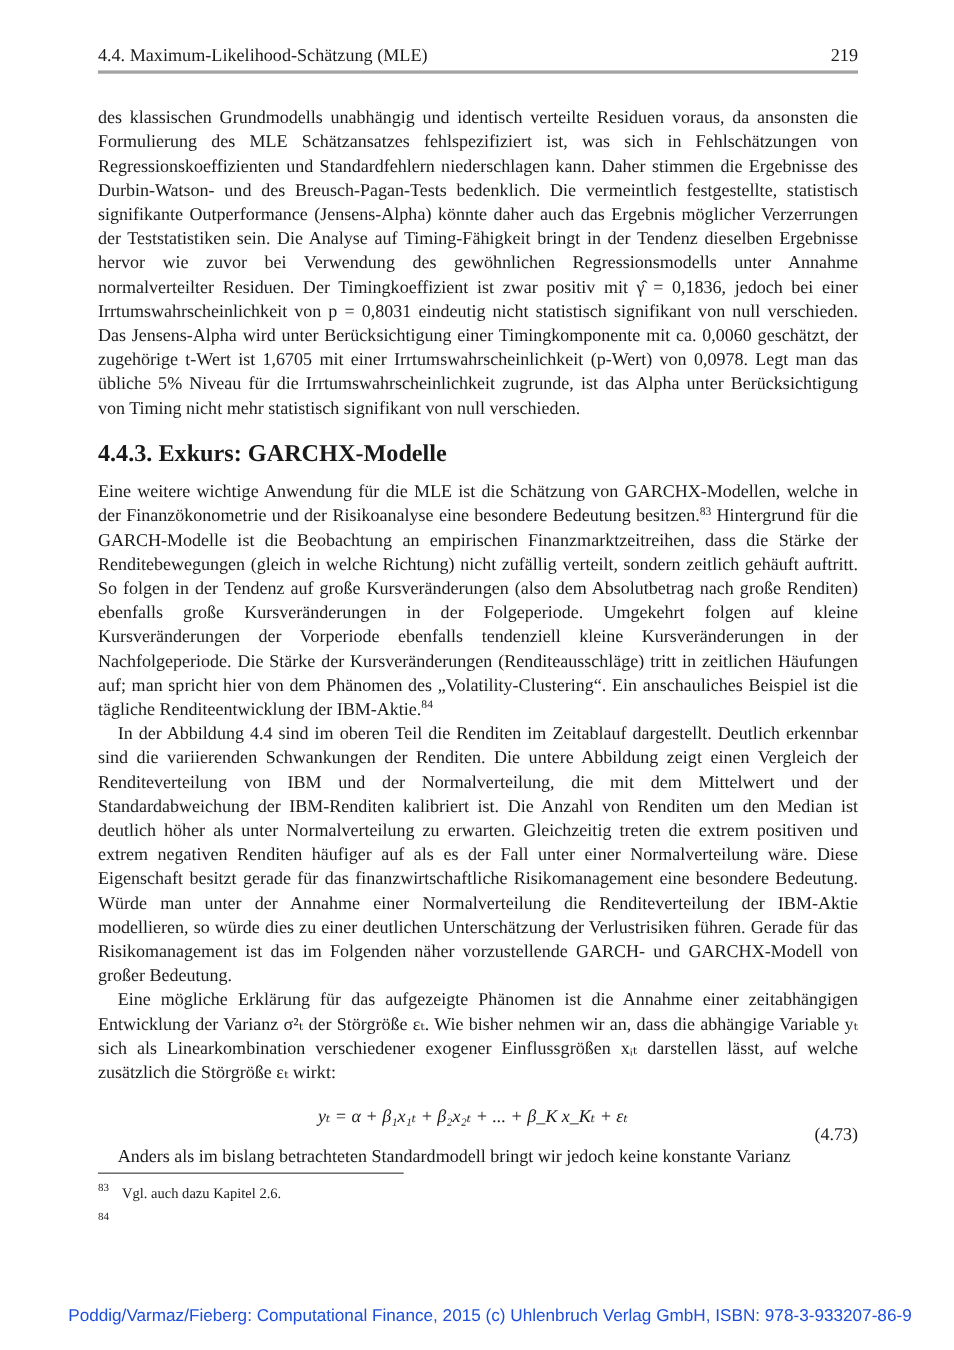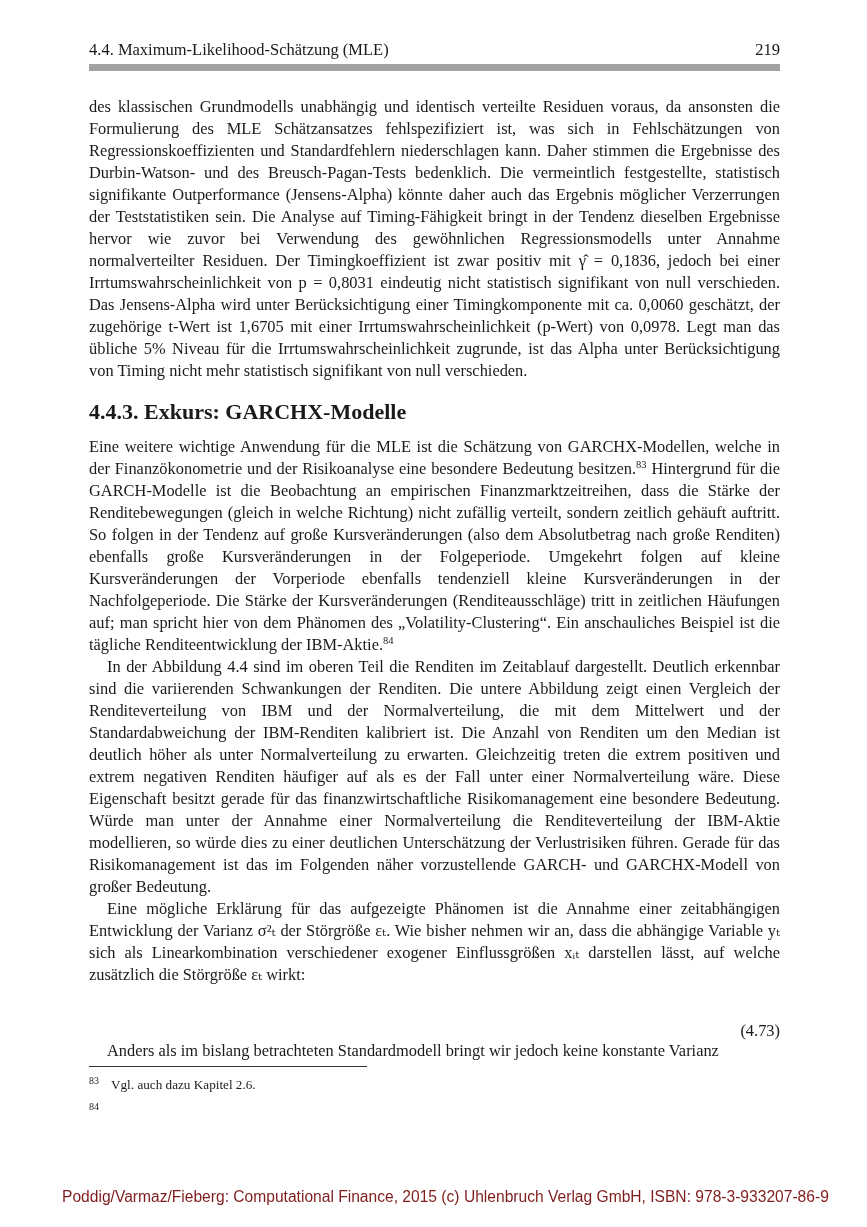--- a/index.html
+++ b/index.html
@@ -1,31 +1,31 @@
 <!DOCTYPE html>
 <html><head>
 <meta charset="utf-8">
 <style>
   html, body { margin: 0; padding: 0; background: #ffffff; }
   body { width: 867px; height: 1227px; position: relative; overflow: hidden; font-family: "Liberation Serif", "DejaVu Serif", serif; color: #1a1a1a; }
-  .header { position: absolute; left: 89px; top: 40px; width: 691px; height: 24px; border-bottom: 7px solid #a3a3a3; font-size: 16.5px; }
+  .header { position: absolute; left: 89px; top: 40px; width: 691px; height: 24px; border-bottom: 3px solid #a3a3a3; font-size: 16.5px; }
   .header .left { position: absolute; left: 0; top: 0; }
   .header .right { position: absolute; right: 0; top: 0; }
   .body { position: absolute; left: 89px; top: 72px; width: 691px; font-size: 16.4px; line-height: 22px; text-align: justify; margin-top: 24px; }
   .body p { margin: 0; }
   .indent { text-indent: 18px; }
   h2 { font-size: 22px; font-weight: bold; margin: 18px 0 12px 0; line-height: 24px; }
   .equation { position: relative; height: 22px; margin: 18px 0 14px 0; }
   .equation .formula { position: absolute; left: 200px; top: 0; font-style: italic; }
   .equation .num { position: absolute; right: 0; top: 16px; }
   .fnrule { position: absolute; left: 89px; top: 1066px; width: 278px; height: 1px; background: #333; }
   .footnotes { position: absolute; left: 89px; top: 1076px; width: 691px; font-size: 13.2px; line-height: 17px; }
   .fn { position: relative; padding-left: 22px; margin-bottom: 9px; }
   .fn .mark { position: absolute; left: 0; top: -4px; font-size: 10px; }
-  .watermark { position: absolute; left: 62px; top: 1188px; font-family: "Liberation Sans", "DejaVu Sans", sans-serif; font-size: 15.6px; color: #7f1d1d; white-space: nowrap; }
+  .watermark { position: absolute; left: 62px; top: 1188px; font-family: "Liberation Sans", "DejaVu Sans", sans-serif; font-size: 15.6px; color: #1d4ed8; white-space: nowrap; }
   sup { font-size: 10.5px; vertical-align: 6px; line-height: 0; }
 </style>
 </head>
 <body>
 
 <div class="header">
   <span class="left">4.4.  Maximum-Likelihood-Schätzung (MLE)</span>
   <span class="right">219</span>
 </div>
 
@@ -34,20 +34,21 @@
 
   <h2>4.4.3.  Exkurs: GARCHX-Modelle</h2>
 
   <p><span>Eine weitere wichtige Anwendung für die MLE ist die Schätzung von GARCHX-Modellen, welche in der Finanzökonometrie und der Risikoanalyse eine besondere Bedeutung besitzen.</span><sup>83</sup><span> Hintergrund für die GARCH-Modelle ist die Beobachtung an empirischen Finanzmarktzeitreihen, dass die Stärke der Renditebewegungen (gleich in welche Richtung) nicht zufällig verteilt, sondern zeitlich gehäuft auftritt. So folgen in der Tendenz auf große Kursveränderungen (also dem Absolutbetrag nach große Renditen) ebenfalls große Kursveränderungen in der Folgeperiode. Umgekehrt folgen auf kleine Kursveränderungen der Vorperiode ebenfalls tendenziell kleine Kursveränderungen in der Nachfolgeperiode. Die Stärke der Kursveränderungen (Renditeausschläge) tritt in zeitlichen Häufungen auf; man spricht hier von dem Phänomen des „Volatility-Clustering“. Ein anschauliches Beispiel ist die tägliche Renditeentwicklung der IBM-Aktie.</span><sup>84</sup></p>
 
   <p class="indent">In der Abbildung 4.4 sind im oberen Teil die Renditen im Zeitablauf dargestellt. Deutlich erkennbar sind die variierenden Schwankungen der Renditen. Die untere Abbildung zeigt einen Vergleich der Renditeverteilung von IBM und der Normalverteilung, die mit dem Mittelwert und der Standardabweichung der IBM-Renditen kalibriert ist. Die Anzahl von Renditen um den Median ist deutlich höher als unter Normalverteilung zu erwarten. Gleichzeitig treten die extrem positiven und extrem negativen Renditen häufiger auf als es der Fall unter einer Normalverteilung wäre. Diese Eigenschaft besitzt gerade für das finanzwirtschaftliche Risikomanagement eine besondere Bedeutung. Würde man unter der Annahme einer Normalverteilung die Renditeverteilung der IBM-Aktie modellieren, so würde dies zu einer deutlichen Unterschätzung der Verlustrisiken führen. Gerade für das Risikomanagement ist das im Folgenden näher vorzustellende GARCH- und GARCHX-Modell von großer Bedeutung.</p>
 
   <p class="indent">Eine mögliche Erklärung für das aufgezeigte Phänomen ist die Annahme einer zeitabhängigen Entwicklung der Varianz σ²ₜ der Störgröße εₜ. Wie bisher nehmen wir an, dass die abhängige Variable yₜ sich als Linearkombination verschiedener exogener Einflussgrößen xᵢₜ darstellen lässt, auf welche zusätzlich die Störgröße εₜ wirkt:</p>
 
   <div class="equation">
+    <span class="formula">yₜ = α + β₁x₁ₜ + β₂x₂ₜ + ... + β_K x_Kₜ + εₜ</span>
     <span class="num">(4.73)</span>
   </div>
 
   <p class="indent">Anders als im bislang betrachteten Standardmodell bringt wir jedoch keine konstante Varianz</p>
 </div>
 
 <div class="fnrule"></div>
 
 <div class="footnotes">
   <div class="fn">

